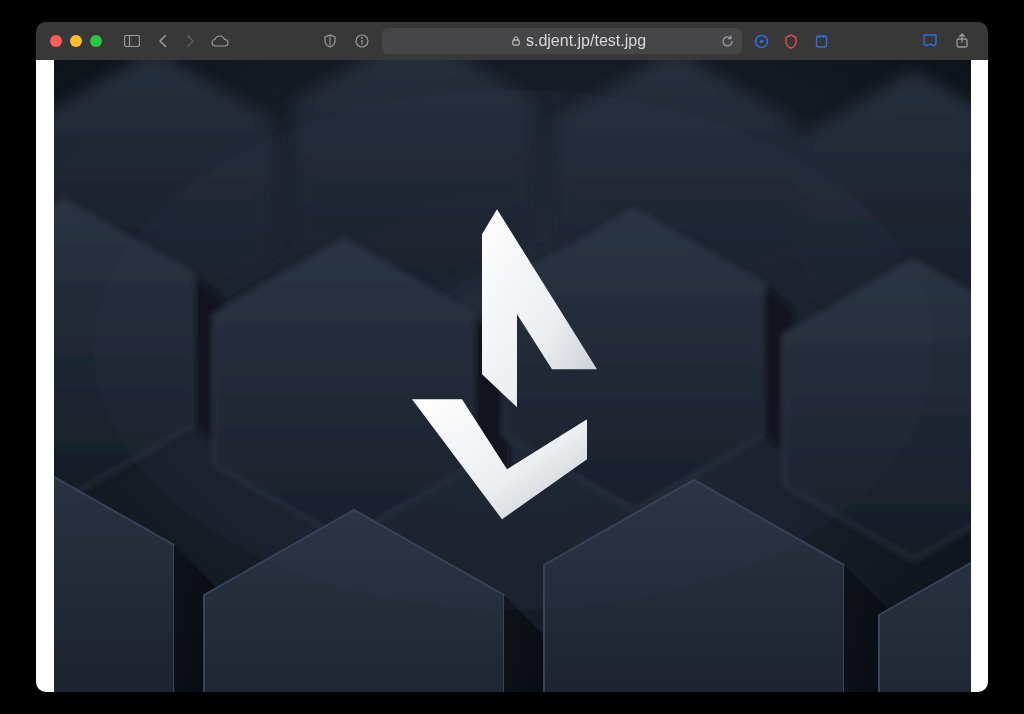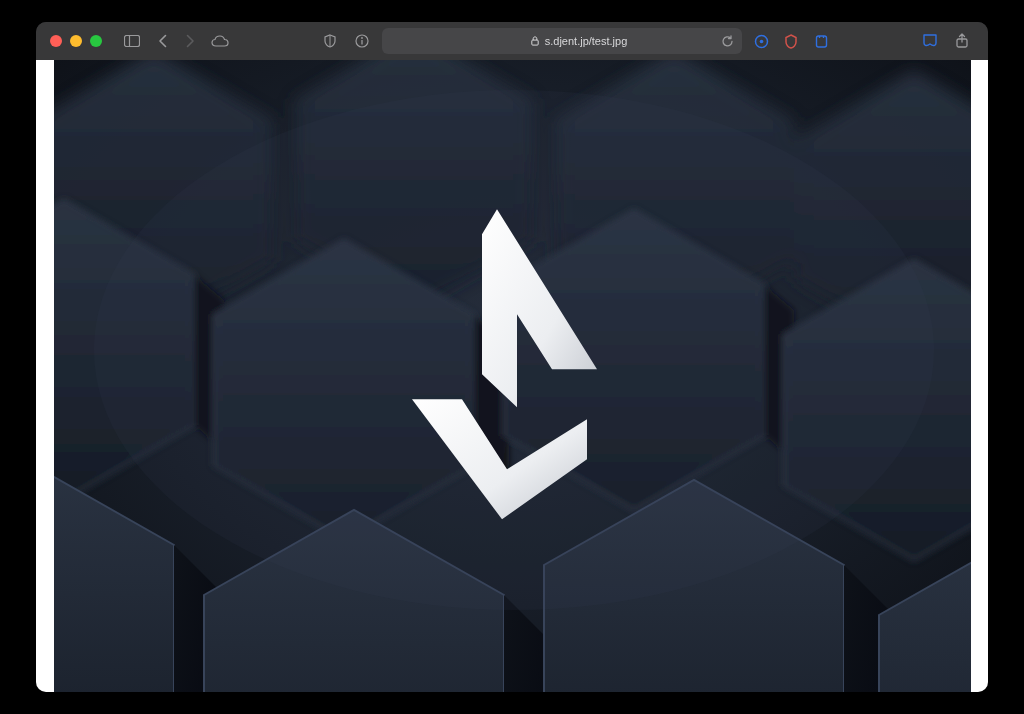--- a/index.html
+++ b/index.html
@@ -71,21 +71,21 @@
     }
     .urlbar {
       width: 360px;
       height: 26px;
       background: #464648;
       border-radius: 6px;
       display: flex;
       align-items: center;
       justify-content: center;
       color: #d8d8da;
-      font-size: 11px;
+      font-size: 16px;
       position: relative;
       padding-left: 33px;
     }
     .urlbar .lock {
       width: 10px;
       height: 10px;
       margin-right: 5px;
     }
     .urlbar .reload {
       position: absolute;

